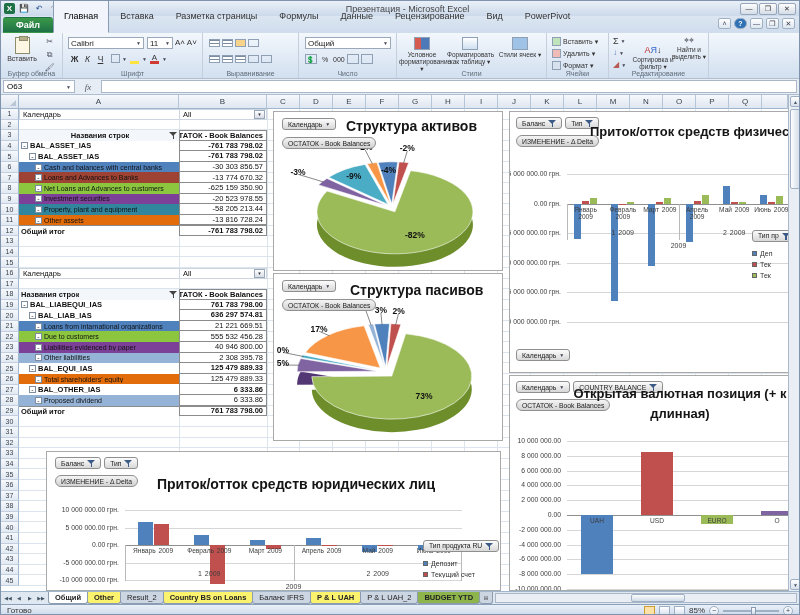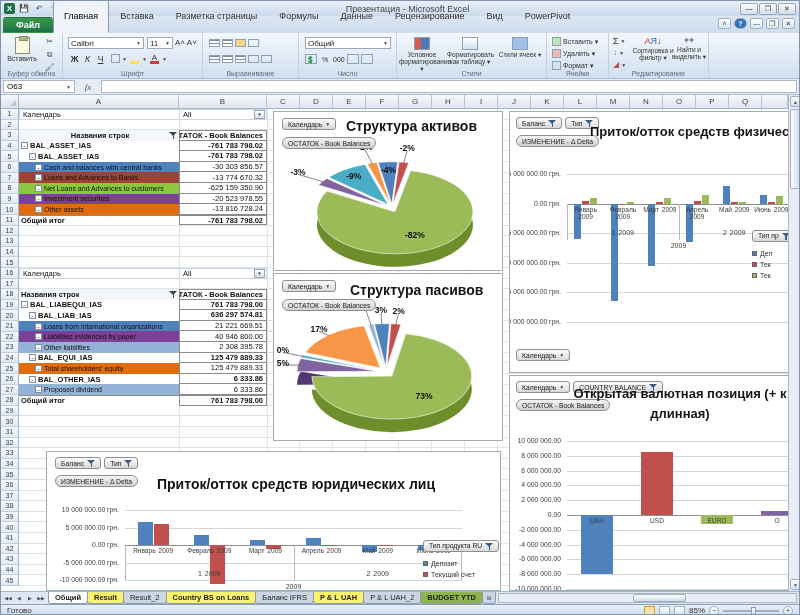--- a/index.html
+++ b/index.html
@@ -271,21 +271,21 @@
           <span class="dda">▼</span>
         </div>
       <div class="fmtrow" style="left:4px;top:15px;font-size:8px;color:#4d79b8">
           <span>↓</span> 
           <span class="dda">▼</span>
         </div>
       <div class="fmtrow" style="left:4px;top:27px;font-size:8px;color:#b75c54">
           <span>◢</span> 
           <span class="dda">▼</span>
         </div>
-      <div class="editbtn" style="left:22px;top:4px">
+      <div class="editbtn" style="left:22px;top:13px">
         <div style="font-size:9px;color:#333"><span style="color:#b33">А</span><span style="color:#36c">Я</span>↓</div>
         <span>Сортировка и фильтр</span> ▾
       </div>
       <div class="editbtn" style="left:58px;top:3px">
         <div style="font-size:9px;color:#445">⌖⌖</div>
         <span>Найти и выделить</span> ▾
       </div>
       <div class="rg-label">Редактирование</div>
     </div>
   </div>
@@ -425,20 +425,27 @@
           <div class="pcell pval">-625 159 350.90</div>
         </div>
         <div class="prow">
           <div class="pcell plab lv2" style="background: rgb(124, 64, 152);">
             <span class="exp">-</span>
             <span class="plt">Investment securities</span>
           </div>
           <div class="pcell pval">-20 523 978.55</div>
         </div>
         <div class="prow">
+          <div class="pcell plab lv2" style="background: rgb(49, 133, 156);">
+            <span class="exp">-</span>
+            <span class="plt">Property, plant and equipment</span>
+          </div>
+          <div class="pcell pval">-58 205 213.44</div>
+        </div>
+        <div class="prow">
           <div class="pcell plab lv2" style="background: rgb(227, 108, 10);">
             <span class="exp">-</span>
             <span class="plt">Other assets</span>
           </div>
           <div class="pcell pval">-13 816 728.24</div>
         </div>
         <div class="prow ptot">
           <div class="pcell plab lv0 b">
             <span class="plt">Общий итог</span>
           </div>
@@ -474,20 +481,27 @@
             <span class="plt">BAL_LIAB_IAS</span>
           </div>
           <div class="pcell pval b">636 297 574.81</div>
         </div>
         <div class="prow">
           <div class="pcell plab lv2" style="background: rgb(79, 129, 189);">
             <span class="exp">-</span>
             <span class="plt">Loans from intarnational organizations</span>
           </div>
           <div class="pcell pval">21 221 669.51</div>
+        </div>
+        <div class="prow">
+          <div class="pcell plab lv2" style="background: rgb(140, 198, 62);">
+            <span class="exp">-</span>
+            <span class="plt">Due to customers</span>
+          </div>
+          <div class="pcell pval">555 532 456.28</div>
         </div>
         <div class="prow">
           <div class="pcell plab lv2" style="background: rgb(124, 64, 152);">
             <span class="exp">-</span>
             <span class="plt">Liabilities evidenced by paper</span>
           </div>
           <div class="pcell pval">40 946 800.00</div>
         </div>
         <div class="prow">
           <div class="pcell plab lv2" style="background: rgb(149, 179, 215);">
@@ -802,21 +816,21 @@
 
   <div class="tabrow">
     <div class="navs">
       <span class="nbtn">◀◀</span>
       <span class="nbtn">◀</span>
       <span class="nbtn">▶</span>
       <span class="nbtn">▶▶</span>
     </div>
     <div id="stabs" style="display:flex">
         <div class="stab active">Общий</div>
-        <div class="stab yellow">Result</div>
+        <div class="stab yellow">Other</div>
         <div class="stab plain">Result_2</div>
         <div class="stab yellow">Country BS on Loans</div>
         <div class="stab plain">Баланс IFRS</div>
         <div class="stab yellow">P &amp; L UAH</div>
         <div class="stab plain">P &amp; L UAH_2</div>
         <div class="stab green">BUDGET YTD</div>
       </div>
     <div class="instab">⊞</div>
     <div class="hscroll">
         <div class="hthumb"></div>

